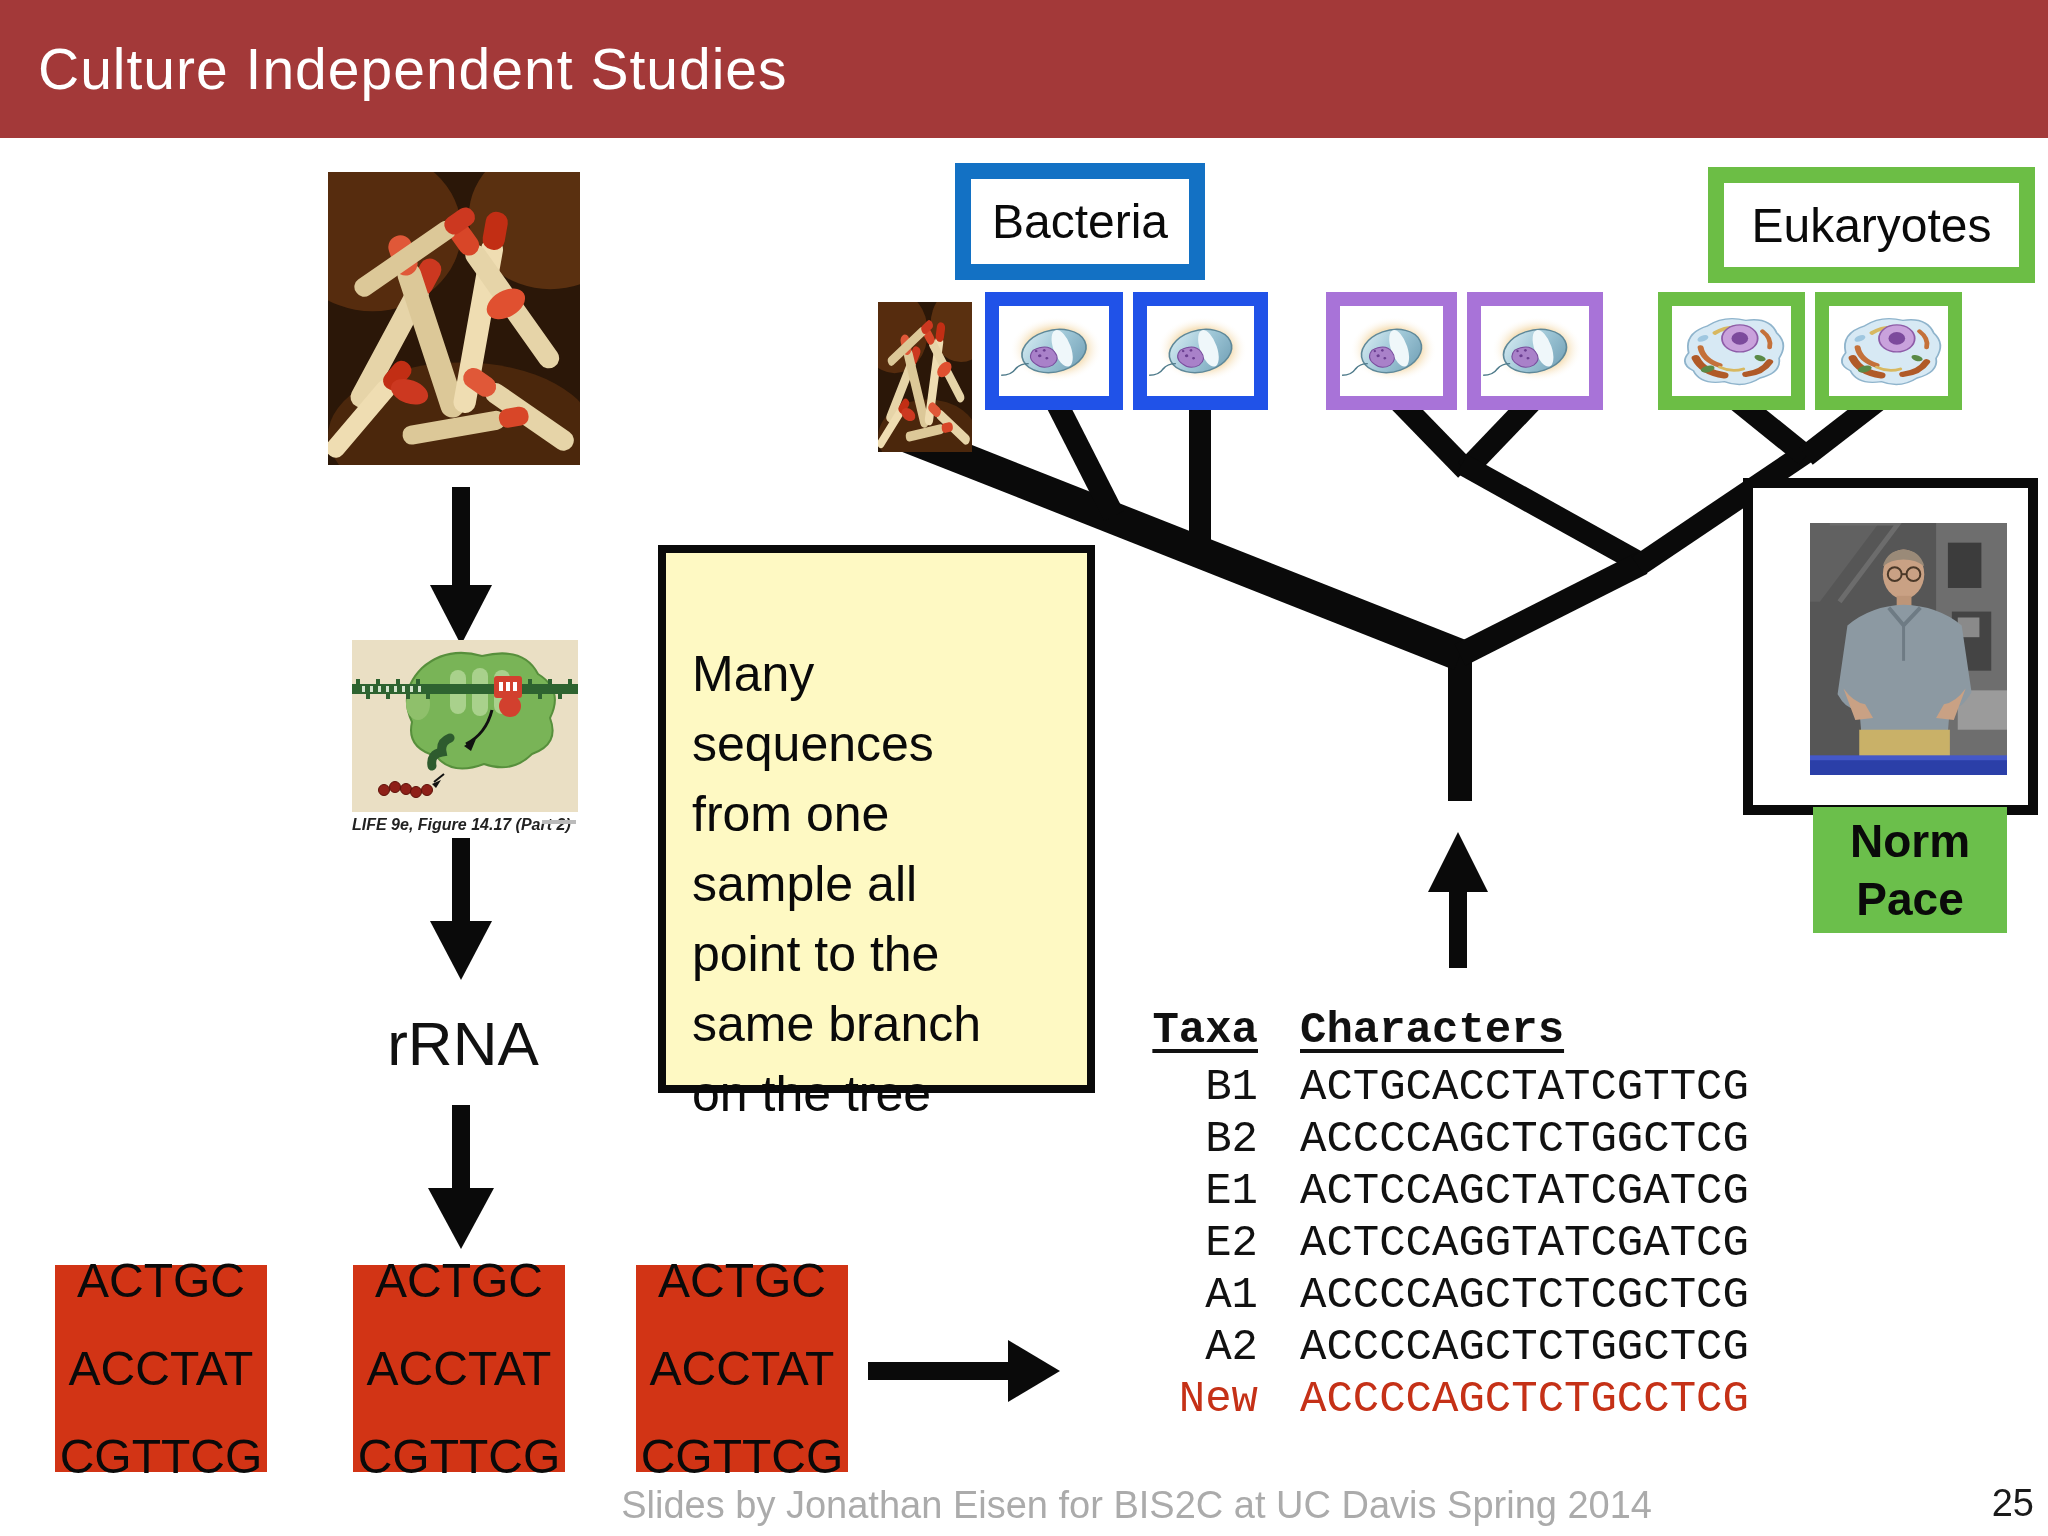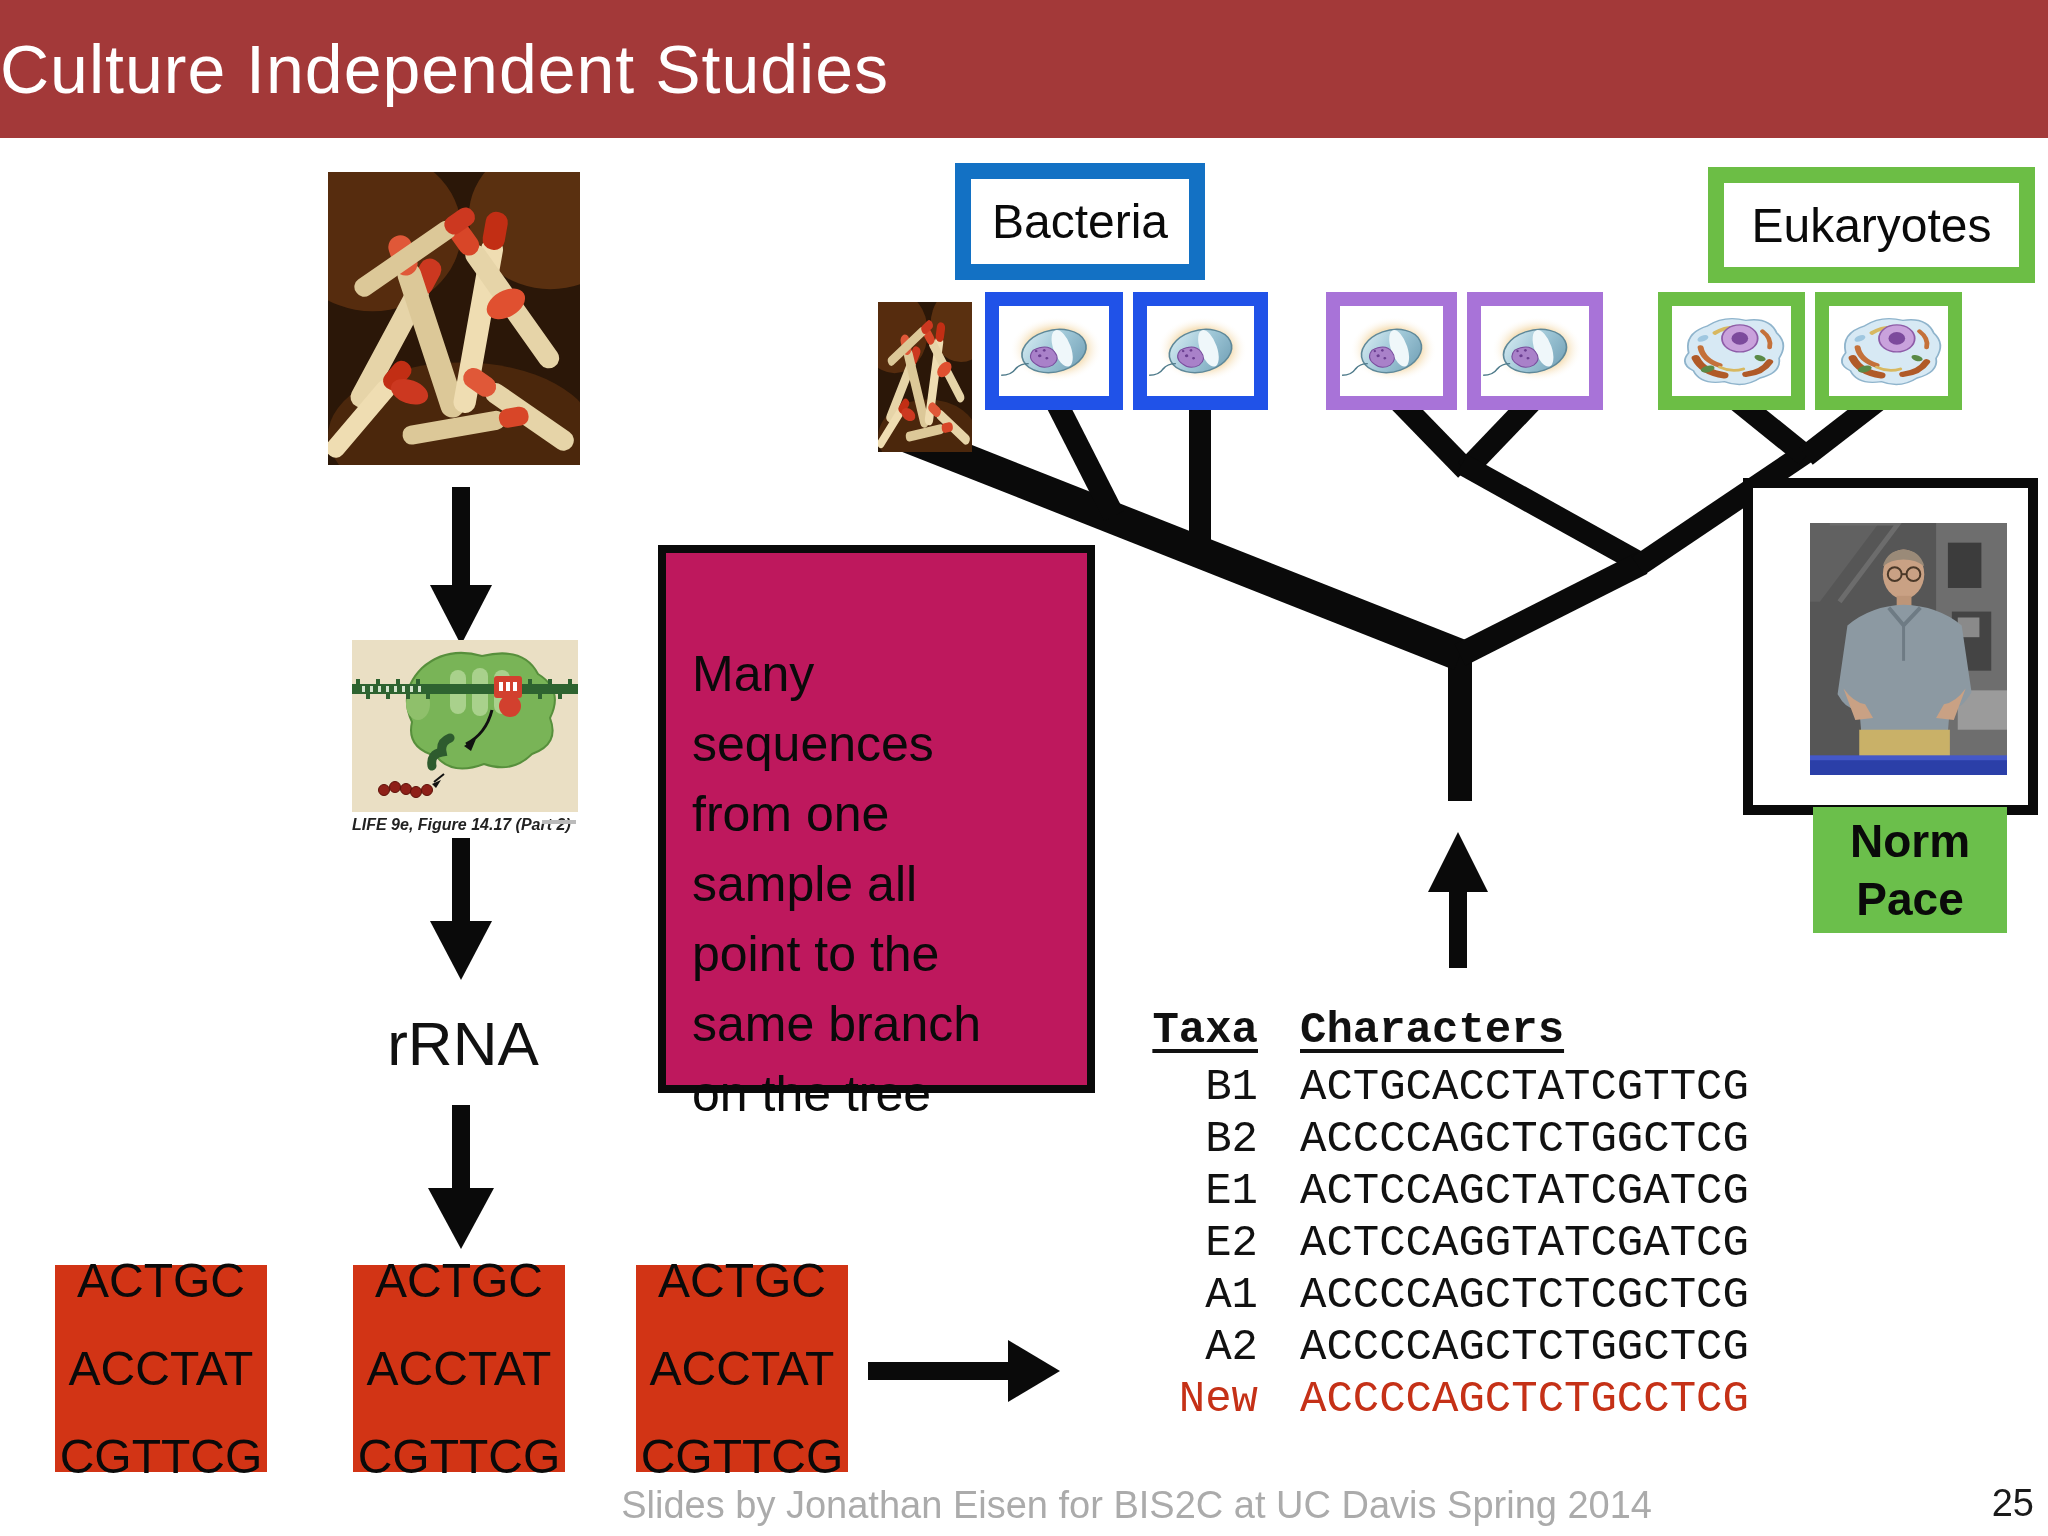--- a/index.html
+++ b/index.html
@@ -3,41 +3,41 @@
 <meta charset="utf-8">
 <style>
   html,body{margin:0;padding:0;background:#888;}
   #slide{position:relative;width:2048px;height:1536px;background:#fff;overflow:hidden;
          font-family:"Liberation Sans",sans-serif;}
   .abs{position:absolute;}
 
   
   #title-bar{left:0;top:0;width:2048px;height:138px;background:#A33939;z-index:2;
              display:flex;align-items:center;}
-  #title-bar .t{color:#fff;font-size:68px;letter-spacing:1px;}
+  #title-bar .t{color:#fff;font-size:57px;padding-left:38px;letter-spacing:1px;}
 
   
   #overlay{left:0;top:0;width:2048px;height:1536px;z-index:1;}
 
   
   #tubeworm-large{left:328px;top:172px;width:252px;height:293px;z-index:2;}
   #ribosome-fig{left:352px;top:640px;width:226px;height:192px;z-index:2;}
   #ribosome-fig .cap{position:absolute;left:0;top:176px;font-size:16px;font-weight:bold;
                      font-style:italic;color:#222;white-space:nowrap;}
   #ribosome-fig .cap2{position:absolute;right:2px;top:180px;width:34px;height:4px;background:#BBB;}
   #rrna{left:358px;top:1008px;width:210px;text-align:center;font-size:62px;color:#111;z-index:2;}
 
   .seqbox{top:1265px;width:212px;height:207px;background:#D23415;z-index:2;
           display:flex;align-items:center;justify-content:center;text-align:center;
           font-size:48px;line-height:88px;color:#0A0A0A;white-space:pre-line;}
   #seqbox-1{left:55px;} #seqbox-2{left:353px;} #seqbox-3{left:636px;}
 
   
   #callout{left:658px;top:545px;width:437px;height:548px;box-sizing:border-box;
-           background:#be185d;border:8px solid #0A0A0A;z-index:2;
+           background:#fef9c3;border:8px solid #0A0A0A;z-index:2;
            padding:16px 10px 0 26px;font-size:50px;line-height:70px;color:#0A0A0A;
            white-space:pre-line;}
 
   
   .mono{font-family:"Liberation Mono","DejaVu Sans Mono",monospace;}
   #aln{left:1128px;top:1005px;z-index:2;font-size:44px;color:#111;}
   .aln-row{position:absolute;left:0;white-space:nowrap;}
   .aln-row .tx{display:inline-block;width:130px;text-align:right;}
   .aln-row .sq{margin-left:42px;}
   .aln-head .tx,.aln-head .sq{text-decoration:underline;text-underline-offset:7px;font-weight:bold;}

